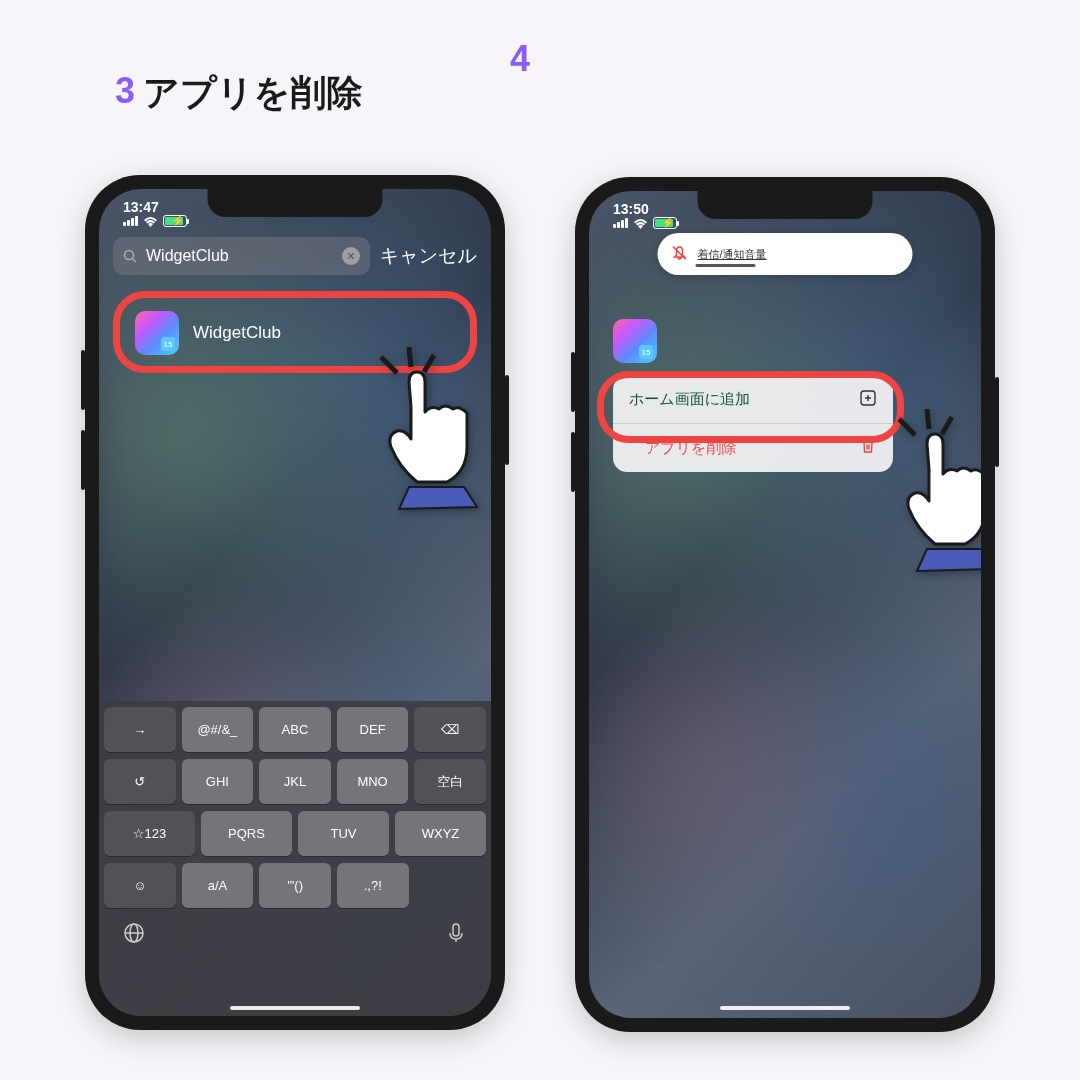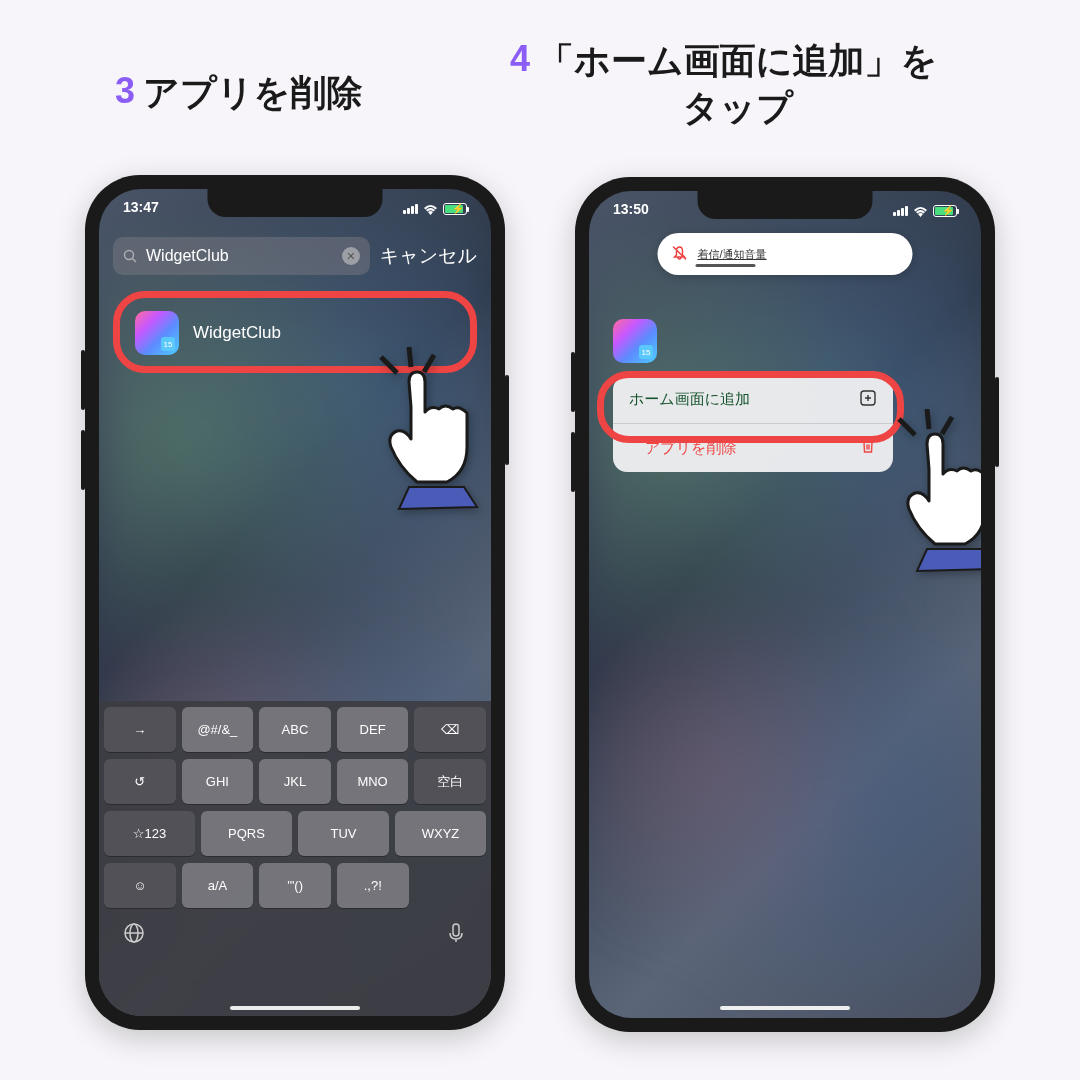--- a/index.html
+++ b/index.html
@@ -70,21 +70,21 @@
       filter: blur(20px);
     }
     .notch {
       position: absolute; top: 0; left: 50%; transform: translateX(-50%);
       width: 175px; height: 28px; background: #1a1a1a;
       border-radius: 0 0 18px 18px; z-index: 100;
     }
     .status-bar {
       position: absolute; top: 10px; width: 100%; height: 20px;
       display: flex; justify-content: space-between; padding: 0 24px;
-      color: #fff; font-size: 14px; font-weight: 600; z-index: 50;
+      color: #fff; font-size: 14px; font-weight: 600; z-index: 50; flex-direction: column;
     }
     .status-icons { display: flex; gap: 5px; align-items: center; }
     .sig-icon { display: flex; gap: 1px; align-items: flex-end; }
     .sig-icon span { width: 3px; background: #fff; border-radius: 1px; }
     .sig-icon span:nth-child(1){height:4px} .sig-icon span:nth-child(2){height:6px}
     .sig-icon span:nth-child(3){height:8px} .sig-icon span:nth-child(4){height:10px}
     .batt { width: 24px; height: 12px; border: 1px solid #fff; border-radius: 3px; position: relative; }
     .batt::after { content:''; position:absolute; right:-3px; top:3px; width:2px; height:5px; background:#fff; border-radius:0 1px 1px 0; }
     .batt-fill { position:absolute; left:1px; top:1px; width:18px; height:8px; background:#4ade80; border-radius:1px; }
     .batt-bolt { position:absolute; left:8px; top:-1px; color:#fff; font-size:10px; }
@@ -178,22 +178,20 @@
 </head>
 <body>
 
 <div class="step-header header-3">
   <span class="step-num">3</span>
   <span class="step-text">アプリを削除</span>
 </div>
 
 <div class="step-header header-4">
   <span class="step-num">4</span>
-  <span class="step-text" style="white-space:pre-line">「ホーム画面に追加」を
-タップ</span>
 </div>
 
 <div class="phone phone-left">
   <div class="pwr-btn"></div>
   <div class="screen">
     <div class="blur-bg"></div>
     <div class="notch"></div>
     <div class="status-bar">
       <span>13:47</span>
       <div class="status-icons">

